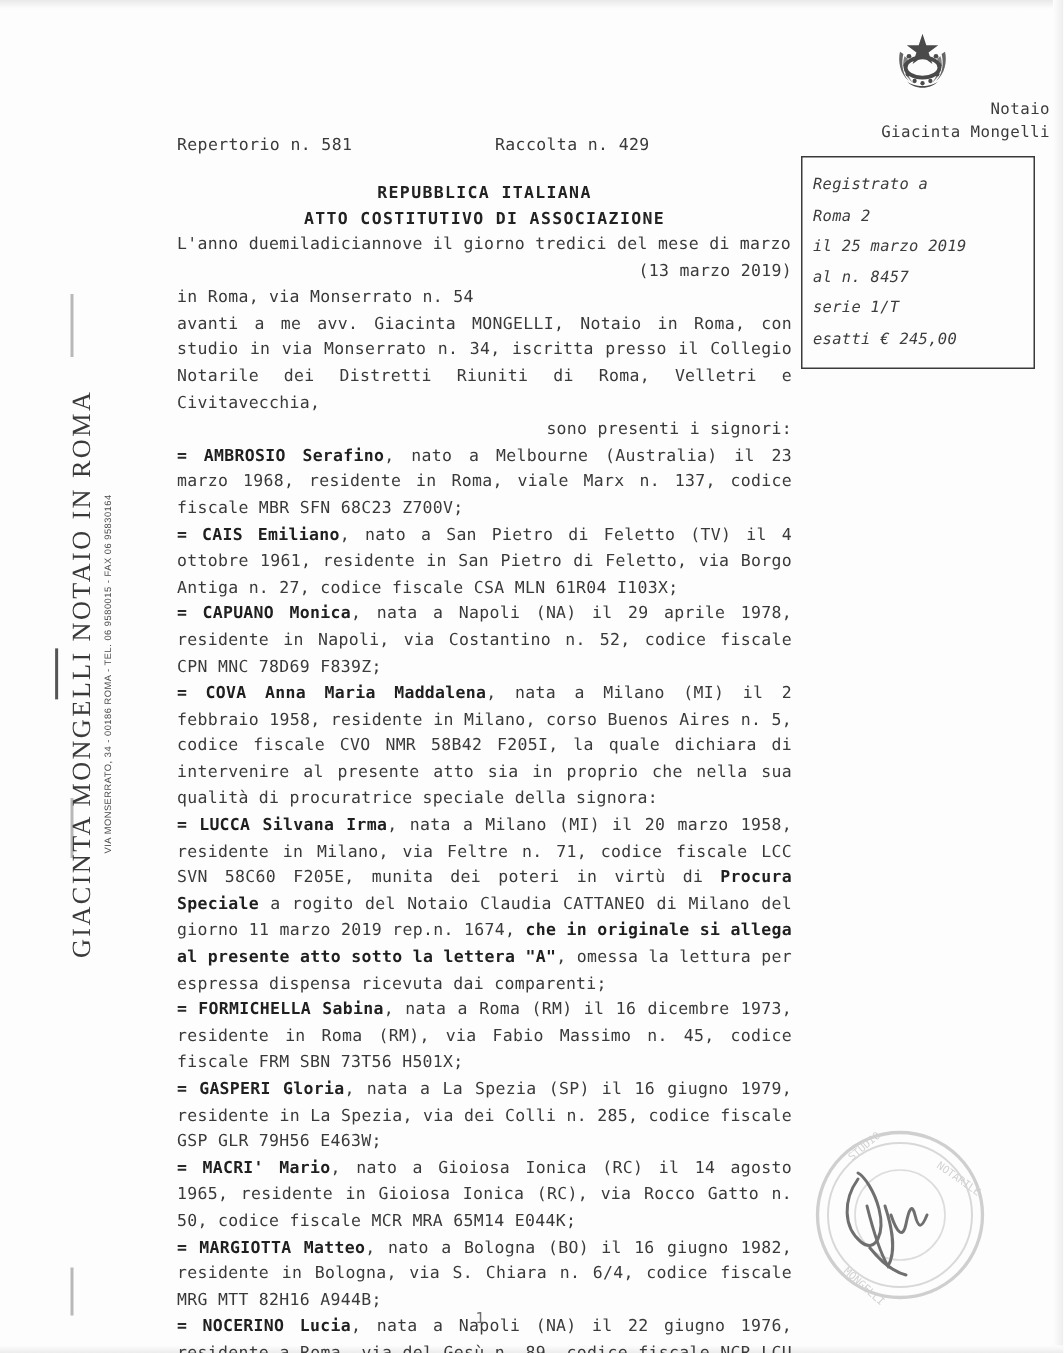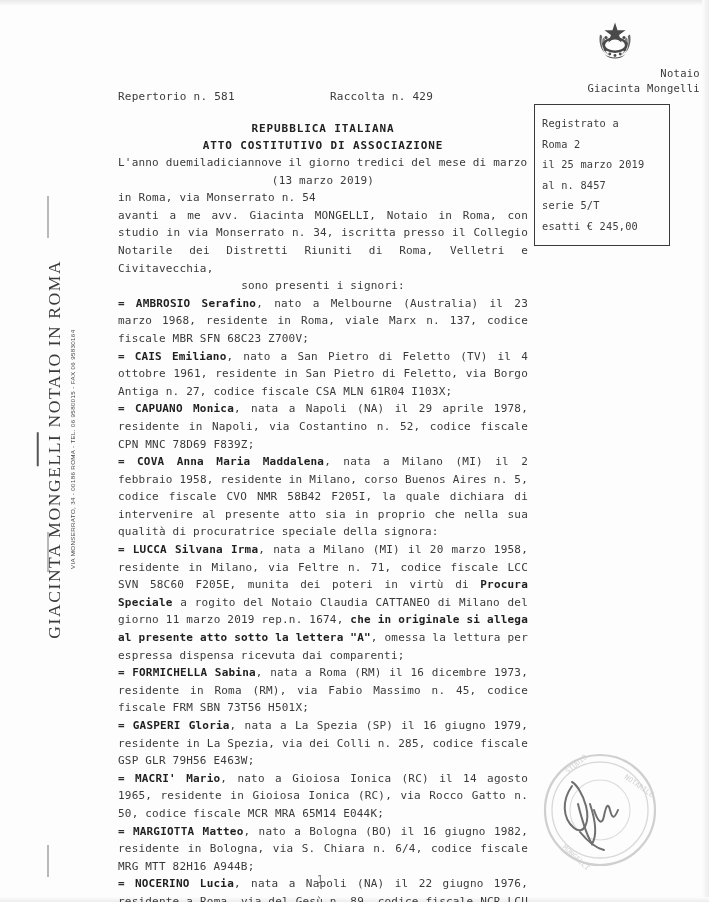--- a/index.html
+++ b/index.html
@@ -99,24 +99,25 @@
     color: #3b3b3b;
     letter-spacing: 0.3px;
     margin-top: 1px;
   }
 
   
   .reg-box {
     position: absolute;
     left: 534px;
     top: 104px;
-    width: 136px;
+    width: 156px;
     border: 1.6px solid #3a3a3a;
     padding: 8px 3px 9px 7px;
     box-sizing: border-box;
+    font-style: italic;
   }
   .reg-line {
     font-size: 10.3px;
     line-height: 20.5px;
     color: #3c3c3c;
     letter-spacing: 0.2px;
     white-space: nowrap;
   }
 
   
@@ -144,21 +145,21 @@
     color: #222;
   }
   .para {
     font-size: 11px;
     line-height: 17.6px;
     letter-spacing: 0.2px;
     color: #3a3a3a;
     text-align: justify;
     text-justify: inter-word;
   }
-  .para.center { text-align: center; }
+  .para.center { text-align: right; }
   .para.nojust { text-align: left; }
   b, .bold { font-weight: bold; color: #1f1f1f; }
   .entry {
     font-size: 11px;
     line-height: 17.6px;
     letter-spacing: 0.2px;
     color: #3a3a3a;
     text-align: justify;
     text-justify: inter-word;
   }
@@ -231,21 +232,21 @@
     </svg>
     <div class="emblem-cap">Notaio</div>
     <div class="emblem-cap">Giacinta Mongelli</div>
   </div>
 
   <div class="reg-box">
     <div class="reg-line">Registrato a</div>
     <div class="reg-line">Roma 2</div>
     <div class="reg-line">il 25 marzo 2019</div>
     <div class="reg-line">al n. 8457</div>
-    <div class="reg-line">serie 5/T</div>
+    <div class="reg-line">serie 1/T</div>
     <div class="reg-line">esatti € 245,00</div>
   </div>
 
   <div class="body">
 
     <div class="rep-row">
       <span class="rep-left">Repertorio n. 581</span>
       <span>Raccolta n. 429</span>
     </div>
 

